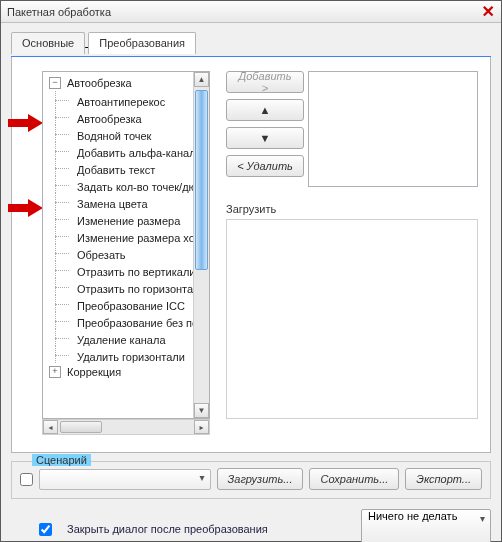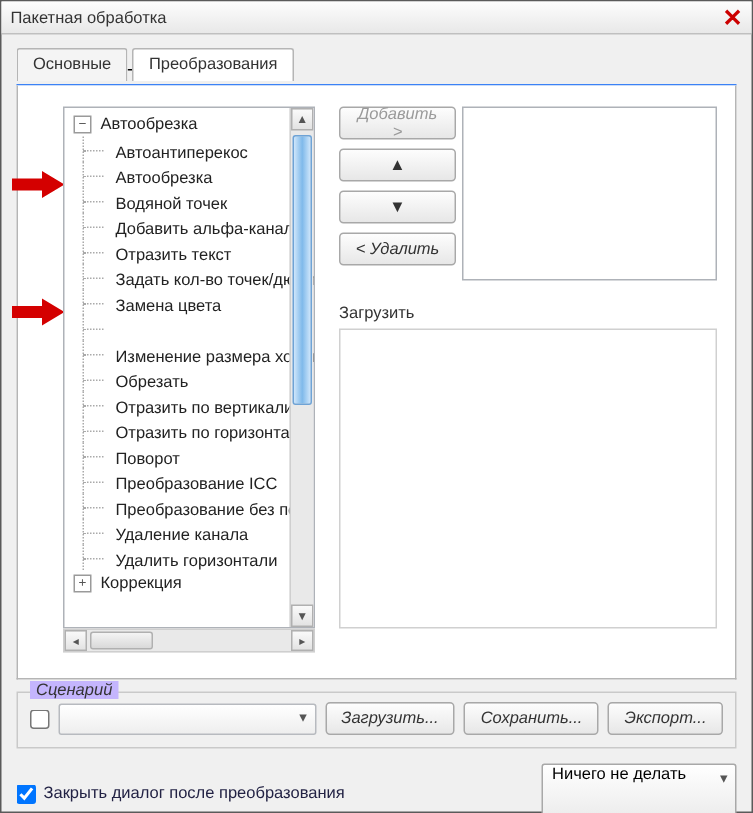--- a/index.html
+++ b/index.html
@@ -38,30 +38,30 @@
 .btn-std:disabled,.btn-std.disabled { color: #9a9a9a; }
 .btn-arrow { width: 58px; }
 .right-listbox { position: absolute; right: 0; top: 0; width: 170px; height: 116px; border: 1px solid #aeb2b8; background: #fff; }
 .paramlbl { position: absolute; left: 0; top: 132px; color: #333; }
 .param-box { position: absolute; left: 0; top: 148px; right: 0; height: 200px; border: 1px solid #d0d0d0; background: #fff; }
 
 .add-col { position: absolute; left:0; top:0; }
 .add-col .btn-std { display:flex; margin-bottom:6px; width:78px;}
 
 .grp-scenario { margin: 0 10px; border: 1px solid #c9c9c9; padding: 6px 8px 8px; position: relative; background: #f0f0f0; }
-.grp-scenario .legend { position: absolute; top: -8px; left: 8px; background: #c4b5fd; padding: 0 4px; color: #333; font-style: italic; }
+.grp-scenario .legend { position: absolute; top: -8px; left: 20px; background: #7dd3fc; padding: 0 4px; color: #333; }
 .scenario-row { display: flex; align-items: center; gap: 6px; }
 .scenario-row input[type=checkbox]{ width:13px;height:13px;}
 .scenario-combo { flex: 1; height: 21px; border: 1px solid #b7babf; background: linear-gradient(#fff,#eee); border-radius: 2px; position: relative; }
 .scenario-combo::after { content:"▾"; position:absolute; right:5px; top:2px; color:#555; font-size:10px;}
 
 .bottom-row1 { display:flex; align-items:center; margin:10px 10px 0 10px; }
 .bottom-row1 .combo { display:inline-flex; align-items:flex-start; height:40px; border:1px solid #a8a8a8; background:linear-gradient(#fff,#eaeaea); border-radius:2px; padding:0 18px 0 6px; position:relative; min-width:130px;}
 .bottom-row1 .combo::after { content:"▾"; position:absolute; right:5px; top:3px; font-size:10px; color:#555;}
-.bottom-row1 .chk-label { display:flex; align-items:center; gap:5px; color:#224; }
+.bottom-row1 .chk-label { display:flex; align-items:center; gap:15px; color:#224;margin-left:28px; }
 
 .bottom-row2 { display:flex; align-items:center; margin:10px 10px 10px 10px; gap:10px;}
 .btn-primary { border:2px solid #2b7de1; background:linear-gradient(#f7fbff,#e6f1fd); color:#184a8a; height:24px; padding:0 12px; border-radius:3px;}
 
 .arrow-overlay { position:absolute; width:36px; height:20px; pointer-events:none; }
 .arrow-overlay svg { width:100%; height:100%; }
 </style>
 </head>
 <body>
 
@@ -108,52 +108,49 @@
             <div class="node child">
               <span class="dash"></span>
               <span class="label">Водяной точек</span>
             </div>
             <div class="node child">
               <span class="dash"></span>
               <span class="label">Добавить альфа-канал</span>
             </div>
             <div class="node child">
               <span class="dash"></span>
-              <span class="label">Отразить текст</span>
+              <span class="label">Добавить текст</span>
             </div>
             <div class="node child">
               <span class="dash"></span>
               <span class="label">Задать кол-во точек/дюйм</span>
             </div>
             <div class="node child">
               <span class="dash"></span>
               <span class="label">Замена цвета</span>
             </div>
             <div class="node child">
               <span class="dash"></span>
+              <span class="label">Изменение размера</span>
             </div>
             <div class="node child">
               <span class="dash"></span>
               <span class="label">Изменение размера холста</span>
             </div>
             <div class="node child">
               <span class="dash"></span>
               <span class="label">Обрезать</span>
             </div>
             <div class="node child">
               <span class="dash"></span>
               <span class="label">Отразить по вертикали</span>
             </div>
             <div class="node child">
               <span class="dash"></span>
               <span class="label">Отразить по горизонтали</span>
-            </div>
-            <div class="node child">
-              <span class="dash"></span>
-              <span class="label">Поворот</span>
             </div>
             <div class="node child">
               <span class="dash"></span>
               <span class="label">Преобразование ICC</span>
             </div>
             <div class="node child">
               <span class="dash"></span>
               <span class="label">Преобразование без потерь</span>
             </div>
             <div class="node child">

